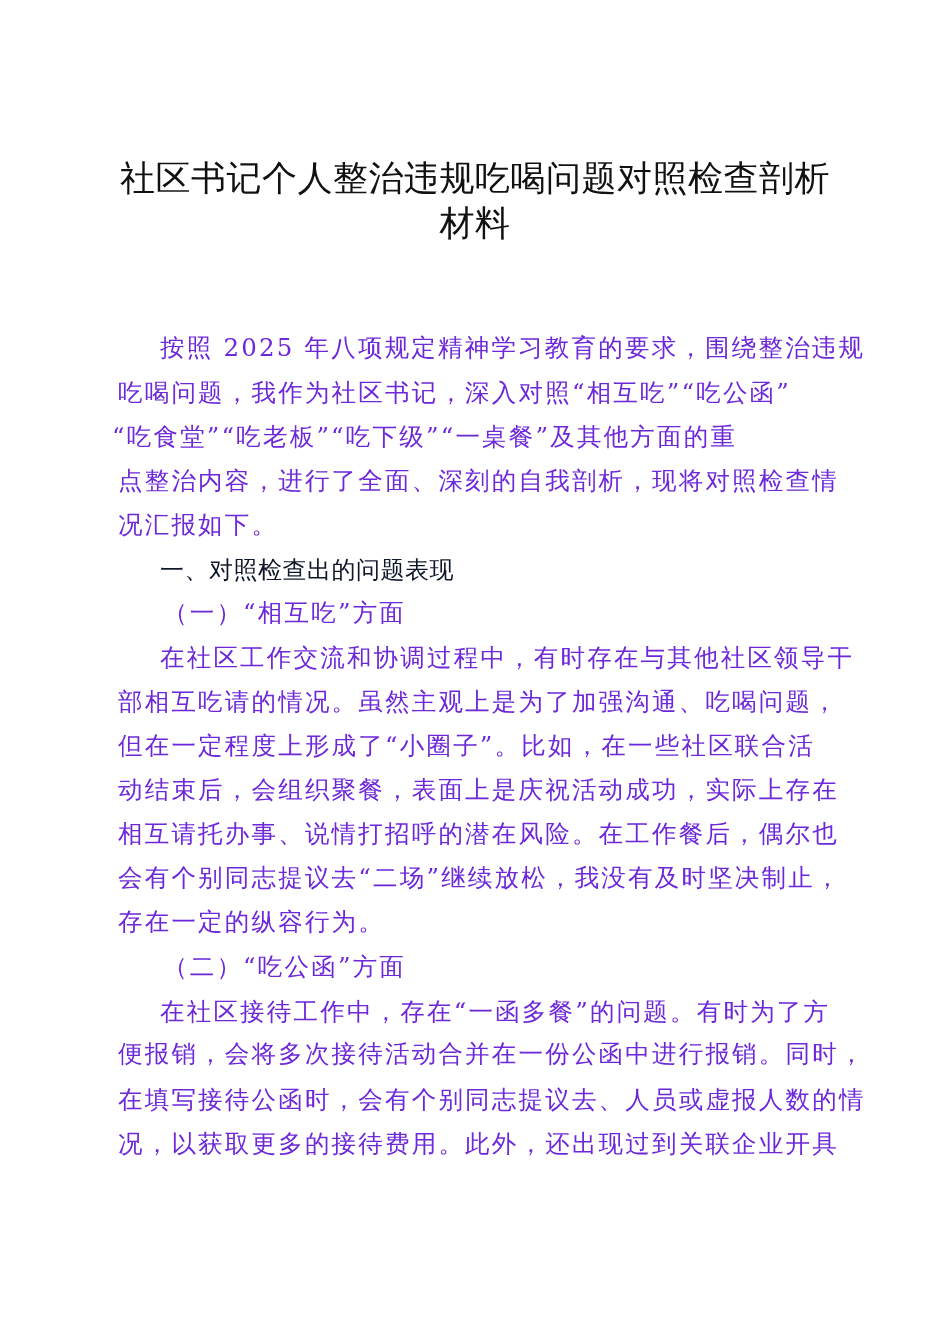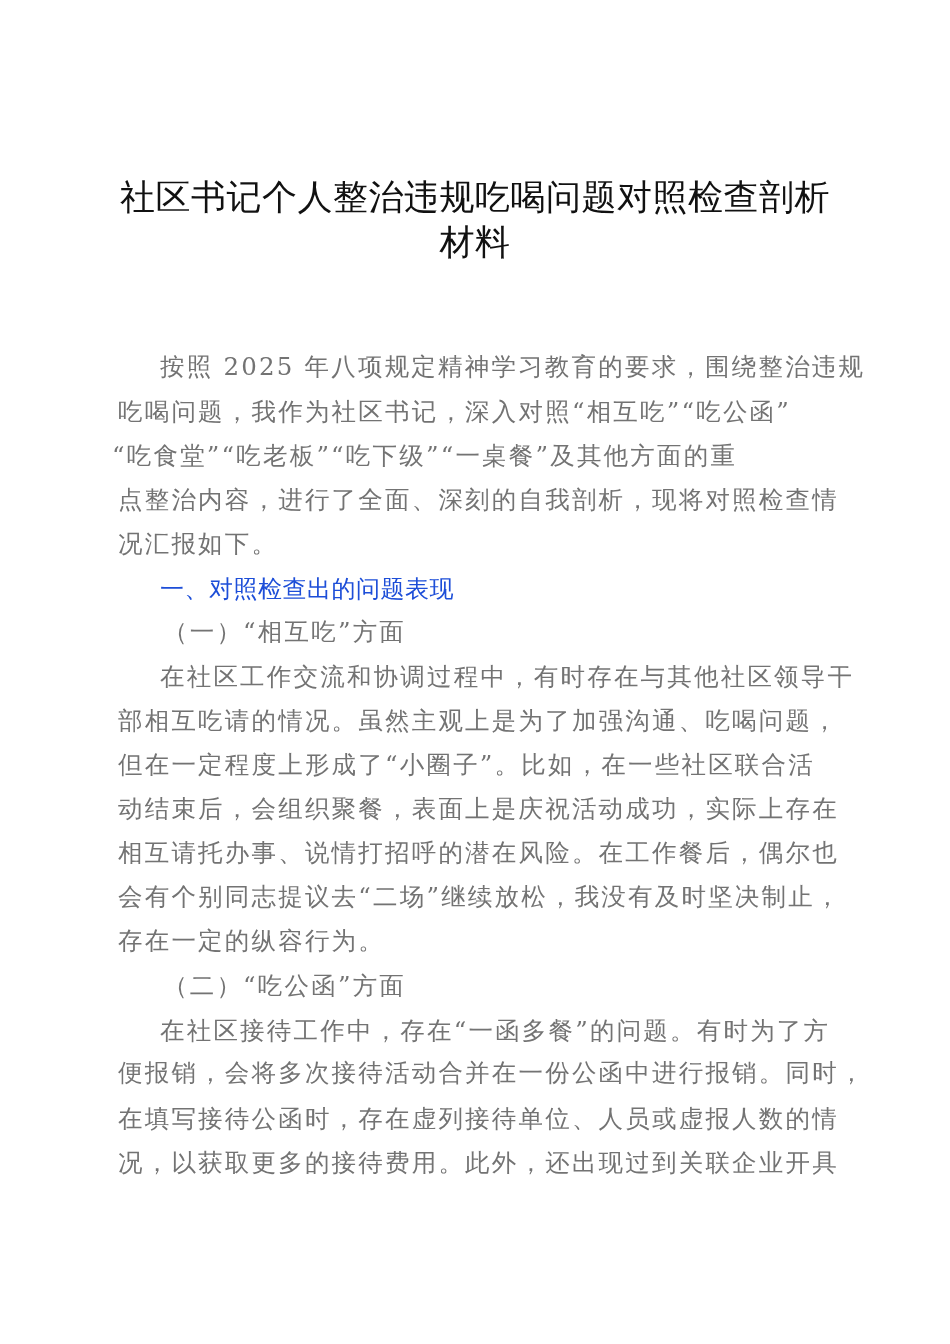--- a/index.html
+++ b/index.html
@@ -15,50 +15,49 @@
       font-family: "DejaVu Serif", "Liberation Serif", serif;
       color: #111111;
     }
     .page {
       position: absolute;
       left: 0;
       top: 0;
       width: 950px;
       height: 1116px;
       background: #ffffff;
-      margin-top: 19px;
     }
     .title {
       position: absolute;
       left: 100px;
       width: 750px;
       text-align: center;
       font-family: "DejaVu Sans", "Liberation Sans", sans-serif;
       font-size: 35px;
       line-height: 40px;
       color: #111111;
       letter-spacing: 0.5px;
       white-space: nowrap;
     }
     .line {
       position: absolute;
       left: 0;
       white-space: nowrap;
       font-size: 24.5px;
       line-height: 30px;
       letter-spacing: 2.2px;
-      color: #737373;
+      color: #6d28d9;
     }
     .indent { left: 160px; }
     .flush { left: 118px; }
     .heading1 {
       font-family: "DejaVu Sans", "Liberation Sans", sans-serif;
       font-size: 24px;
       letter-spacing: 0.5px;
-      color: #1d4ed8;
+      color: #0f172a;
     }
     .heading2 {
       left: 163px;
     }
   </style>
 </head>
 <body>
 
 <div class="page">
 
@@ -78,16 +77,16 @@
   <div class="line flush" style="top:687px;">部相互吃请的情况。虽然主观上是为了加强沟通、吃喝问题，</div>
   <div class="line flush" style="top:775px;">动结束后，会组织聚餐，表面上是庆祝活动成功，实际上存在</div>
   <div class="line flush" style="top:731px;">但在一定程度上形成了“小圈子”。比如，在一些社区联合活</div>
   <div class="line flush" style="top:819px;">相互请托办事、说情打招呼的潜在风险。在工作餐后，偶尔也</div>
   <div class="line flush" style="top:863px;">会有个别同志提议去“二场”继续放松，我没有及时坚决制止，</div>
   <div class="line flush" style="top:907px;text-align:right;">存在一定的纵容行为。</div>
 
   <div class="line heading2" style="top:952px;">（二）“吃公函”方面</div>
   <div class="line indent" style="top:997px;">在社区接待工作中，存在“一函多餐”的问题。有时为了方</div>
   <div class="line flush" style="top:1041px;font-family:Liberation Mono, monospace;">便报销，会将多次接待活动合并在一份公函中进行报销。同时，</div>
-  <div class="line flush" style="top:1085px;">在填写接待公函时，存在虚列接待单位、人员或虚报人数的情</div>
+  <div class="line flush" style="top:1085px;">在填写接待公函时，会有个别同志提议去、人员或虚报人数的情</div>
   <div class="line flush" style="top:1129px;">况，以获取更多的接待费用。此外，还出现过到关联企业开具</div>
 
 </div>
 
 </body></html>

